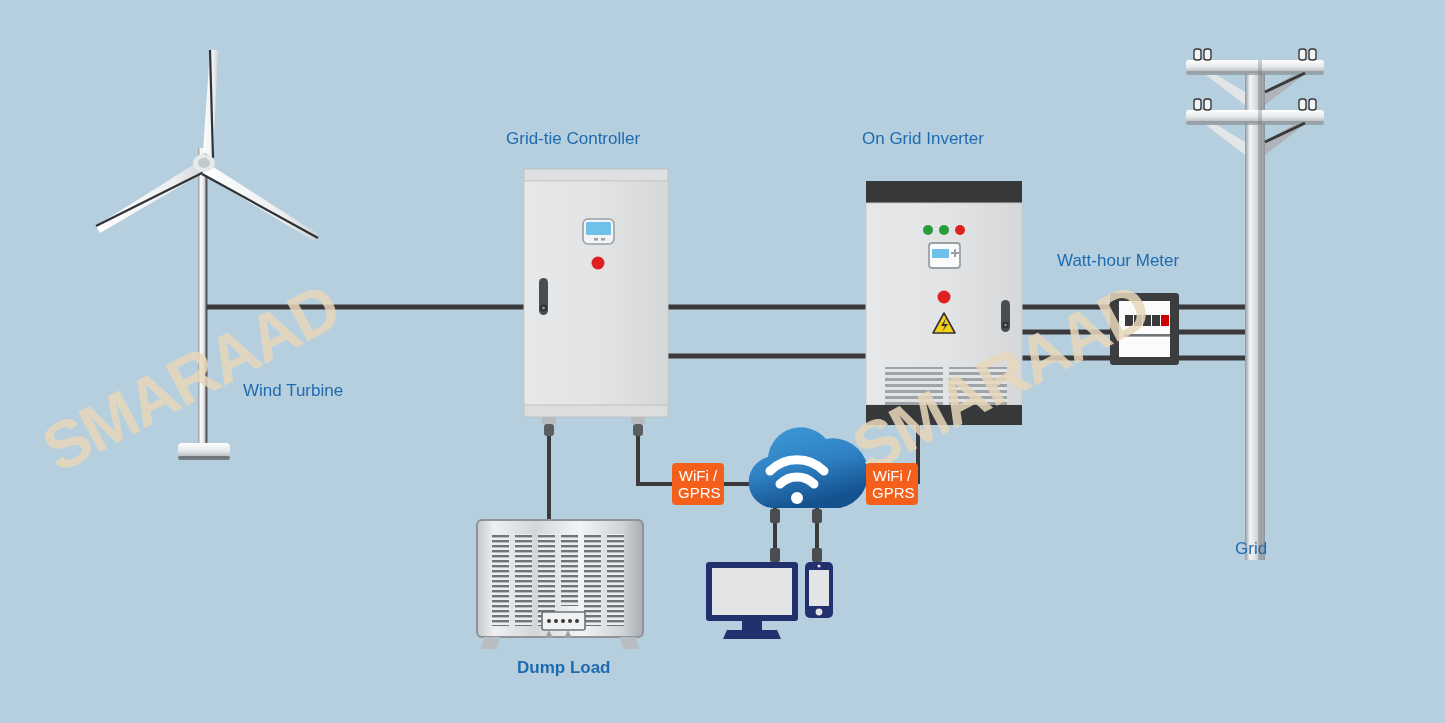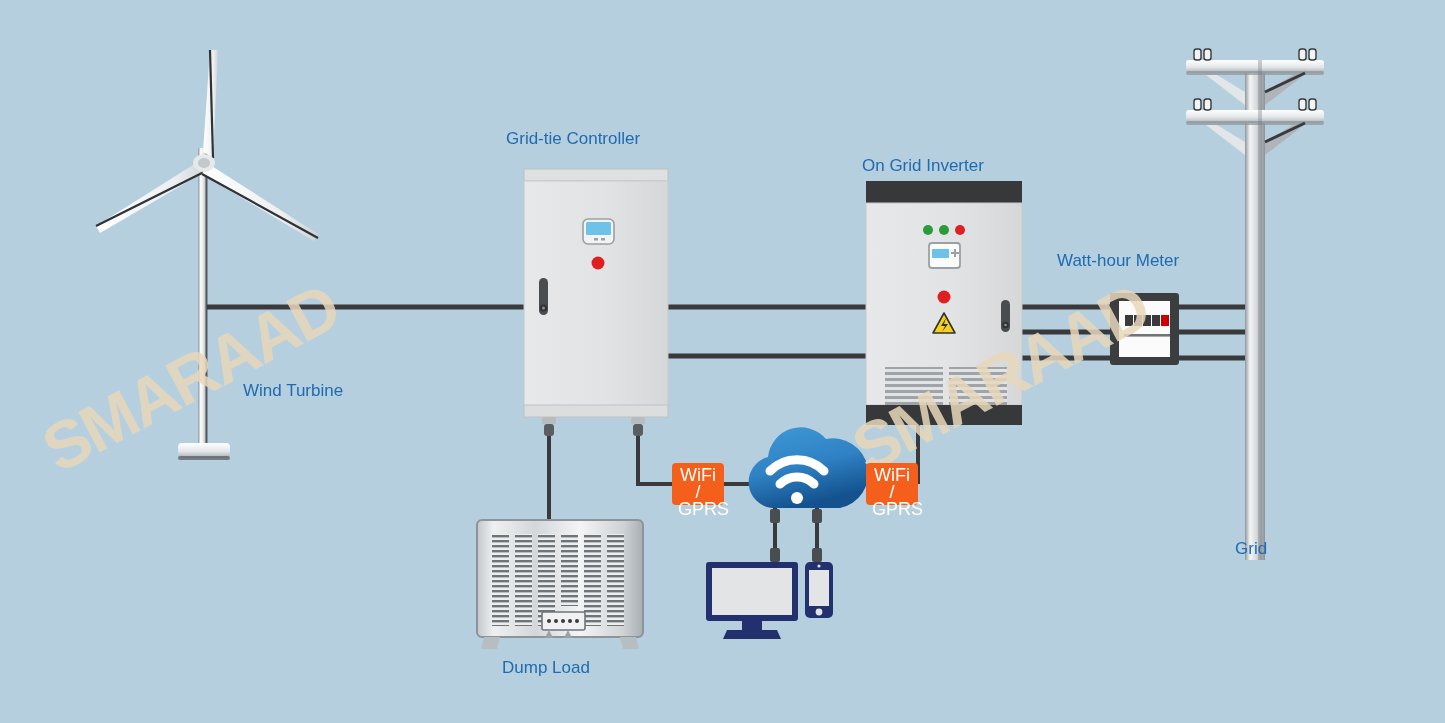--- a/index.html
+++ b/index.html
@@ -18,21 +18,21 @@
     font-family:"Liberation Sans", sans-serif;
     white-space:nowrap;
     letter-spacing:0px;
     line-height:1;
   }
   .wifi-badge{
     position:absolute;
     background:#f4601b;
     border-radius:4px;
     color:#ffffff;
-    font-size:18px;
+    font-size:15px;
     font-family:"Liberation Sans", sans-serif;
     text-align:center;
     line-height:17px;
     padding:4px 6px;
     box-sizing:border-box;
     z-index:6;
   }
   .wifi-badge span{display:block;}
   .wm{
     position:absolute;
@@ -328,24 +328,24 @@
 
 <div class="wm" style="left:30px;top:420px;">
   <span>SMARAAD</span>
 </div>
 <div class="wm" style="left:840px;top:420px;">
   <span>SMARAAD</span>
 </div>
 
 <div class="lbl" style="left:243px;top:382px;">Wind Turbine</div>
 <div class="lbl" style="left:506px;top:130px;">Grid-tie Controller</div>
-<div class="lbl" style="left:862px;top:130px;margin-top:27px;">On Grid Inverter</div>
+<div class="lbl" style="left:862px;top:130px;">On Grid Inverter</div>
 <div class="lbl" style="left:1057px;top:252px;">Watt-hour Meter</div>
 <div class="lbl" style="left:1235px;top:540px;">Grid</div>
-<div class="lbl" style="left:502px;top:659px;">Dump Load</div>
+<div class="lbl" style="left:517px;top:659px;font-weight:bold;">Dump Load</div>
 
 <div class="wifi-badge" style="left:672px;top:463px;width:52px;height:42px;">
   <span>WiFi /</span>
   <span>GPRS</span>
 </div>
 <div class="wifi-badge" style="left:866px;top:463px;width:52px;height:42px;">
   <span>WiFi /</span>
   <span>GPRS</span>
 </div>
 

